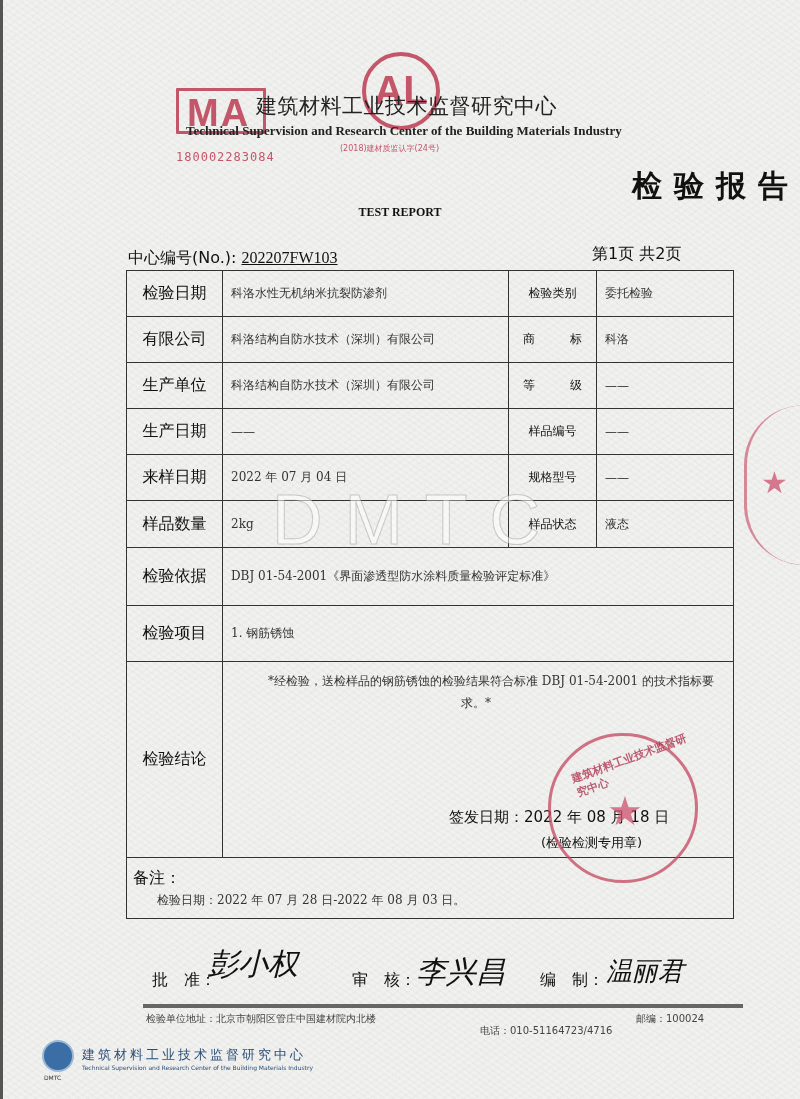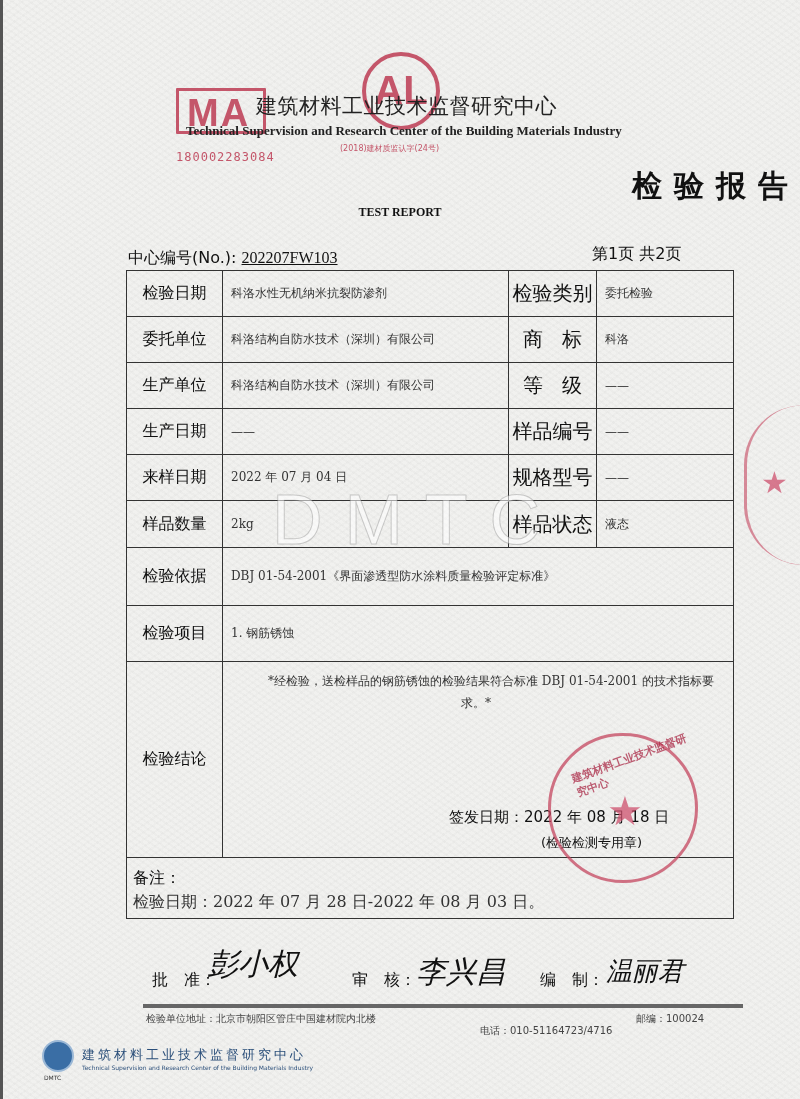--- a/index.html
+++ b/index.html
@@ -65,39 +65,39 @@
   .tbl {
     position:absolute; left:126px; top:270px; width:608px;
     border:1.5px solid #333; box-sizing:border-box;
   }
   .row { display:flex; border-bottom:1px solid #333; box-sizing:border-box; }
   .row:last-child { border-bottom:none; }
   .cell { box-sizing:border-box; display:flex; align-items:center; }
   .lbl { width:96px; border-right:1px solid #333; justify-content:center; font-size:16px; color:#111; }
   .val { padding-left:8px; font-family:"DejaVu Serif", serif; font-size:12px; color:#333; }
   .val-wide { width:286px; border-right:1px solid #333; }
-  .lbl2 { width:88px; border-right:1px solid #333; justify-content:center; font-size:20px; color:#111; }
+  .lbl2 { width:88px; border-right:1px solid #333; justify-content:center; font-size:12px; color:#111; }
   .lbl2.spread { justify-content:space-between; padding:0 14px; }
   .val2 { flex:1; padding-left:8px; font-family:"DejaVu Serif", serif; font-size:12px; color:#333; }
   .h46 { height:46px; }
   .h47 { height:47px; }
   .h58 { height:58px; }
   .h56 { height:56px; }
   .full { flex:1; }
   .conclusion-row { height:196px; }
   .conclusion-body { flex:1; position:relative; }
   .conclusion-text {
     position:absolute; left:8px; top:8px; right:12px;
     font-family:"DejaVu Serif", serif; font-size:12px; color:#333; line-height:22px; text-indent:30px;text-align:center;
   }
   .issue-date { position:absolute; left:226px; top:146px; font-size:15px; color:#111; }
   .issue-seal-note { position:absolute; left:318px; top:172px; font-size:13px; color:#111; }
   .remark-row { height:60px; align-items:flex-start; padding-top:10px; padding-left:6px;flex-direction:column; }
   .remark-lbl { font-size:16px; color:#111; }
-  .remark-val { font-family:"DejaVu Serif", serif; font-size:16px; color:#333; margin-top:3px; }
+  .remark-val { font-family:"DejaVu Serif", serif; font-size:12px; color:#333; margin-top:3px;margin-left:24px; }
 
   
   .seal {
     position:absolute; left:548px; top:733px; width:150px; height:150px;
     border:3px solid rgba(196,70,95,0.75); border-radius:50%; box-sizing:border-box;
   }
   .seal-star {
     position:absolute; left:56px; top:52px; font-size:40px; color:rgba(205,80,110,0.75);
   }
   .seal-text {
@@ -154,21 +154,21 @@
   <div class="page-info">第1页 共2页</div>
 
   <div class="tbl">
     <div class="row h46">
       <div class="cell lbl">检验日期</div>
       <div class="cell val val-wide">科洛水性无机纳米抗裂防渗剂</div>
       <div class="cell lbl2">检验类别</div>
       <div class="cell val2">委托检验</div>
     </div>
     <div class="row h46">
-      <div class="cell lbl">委托单位</div>
+      <div class="cell lbl">有限公司</div>
       <div class="cell val val-wide">科洛结构自防水技术（深圳）有限公司</div>
       <div class="cell lbl2 spread">
         <span>商</span>
         <span>标</span>
       </div>
       <div class="cell val2">科洛</div>
     </div>
     <div class="row h46">
       <div class="cell lbl">生产单位</div>
       <div class="cell val val-wide">科洛结构自防水技术（深圳）有限公司</div>

